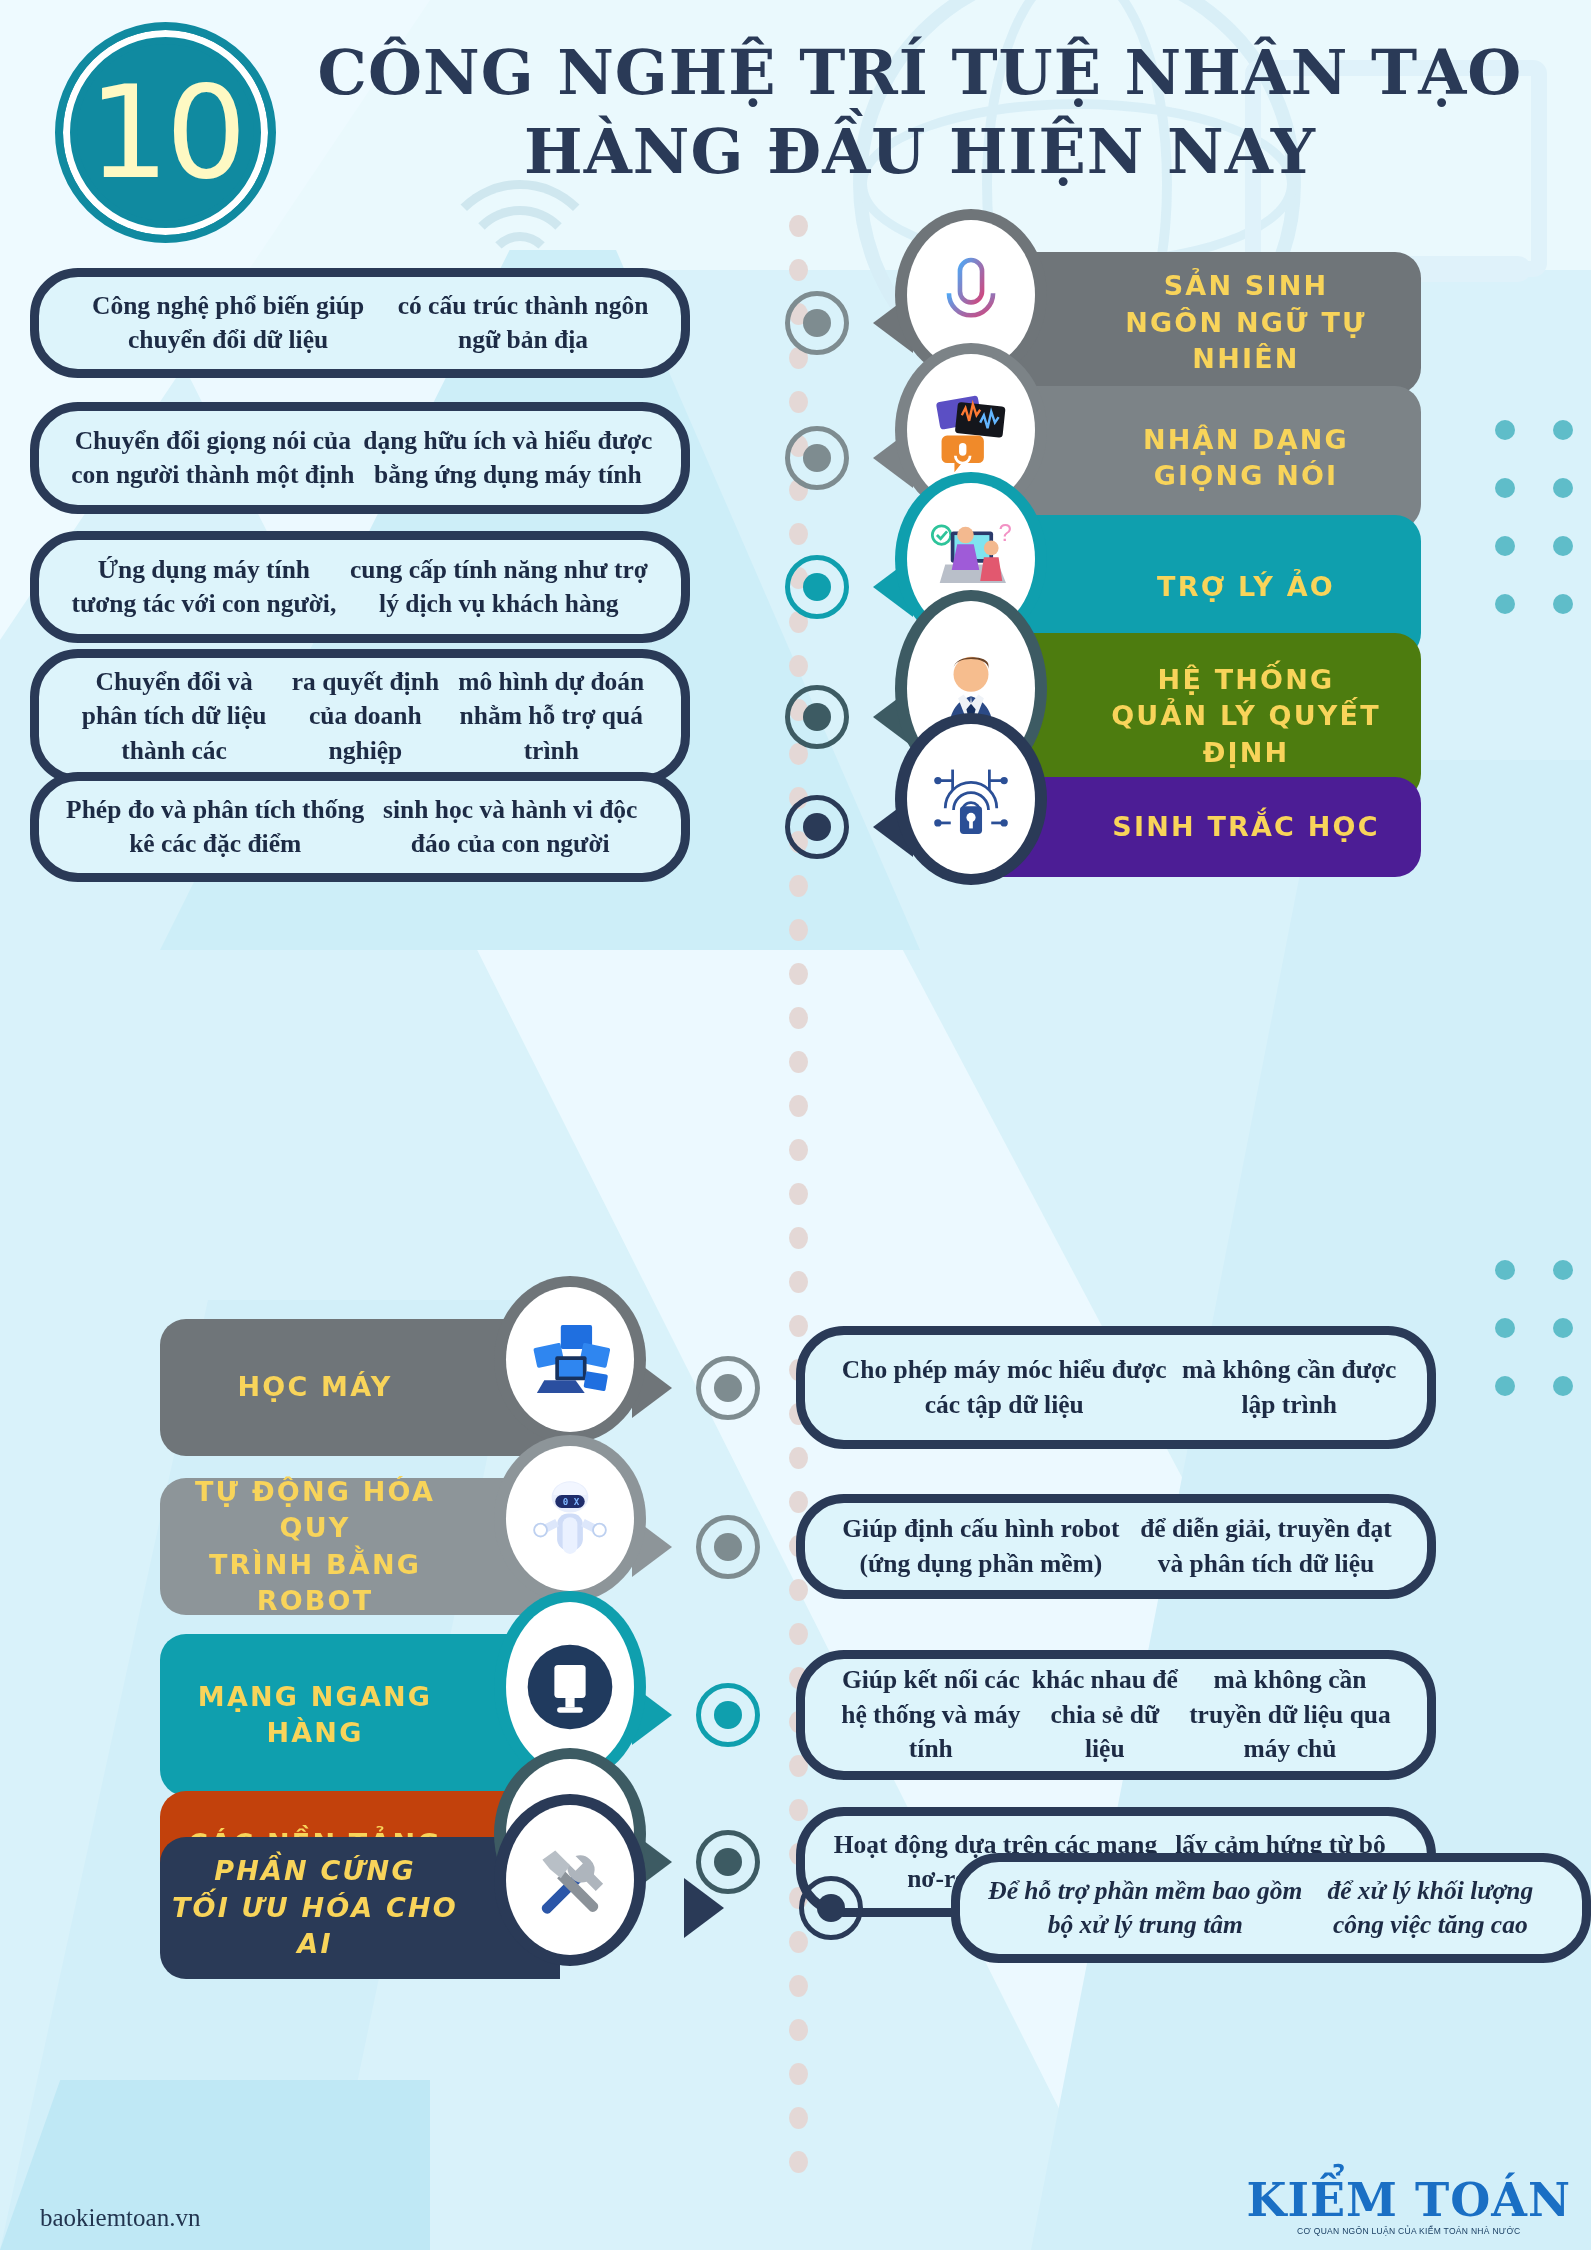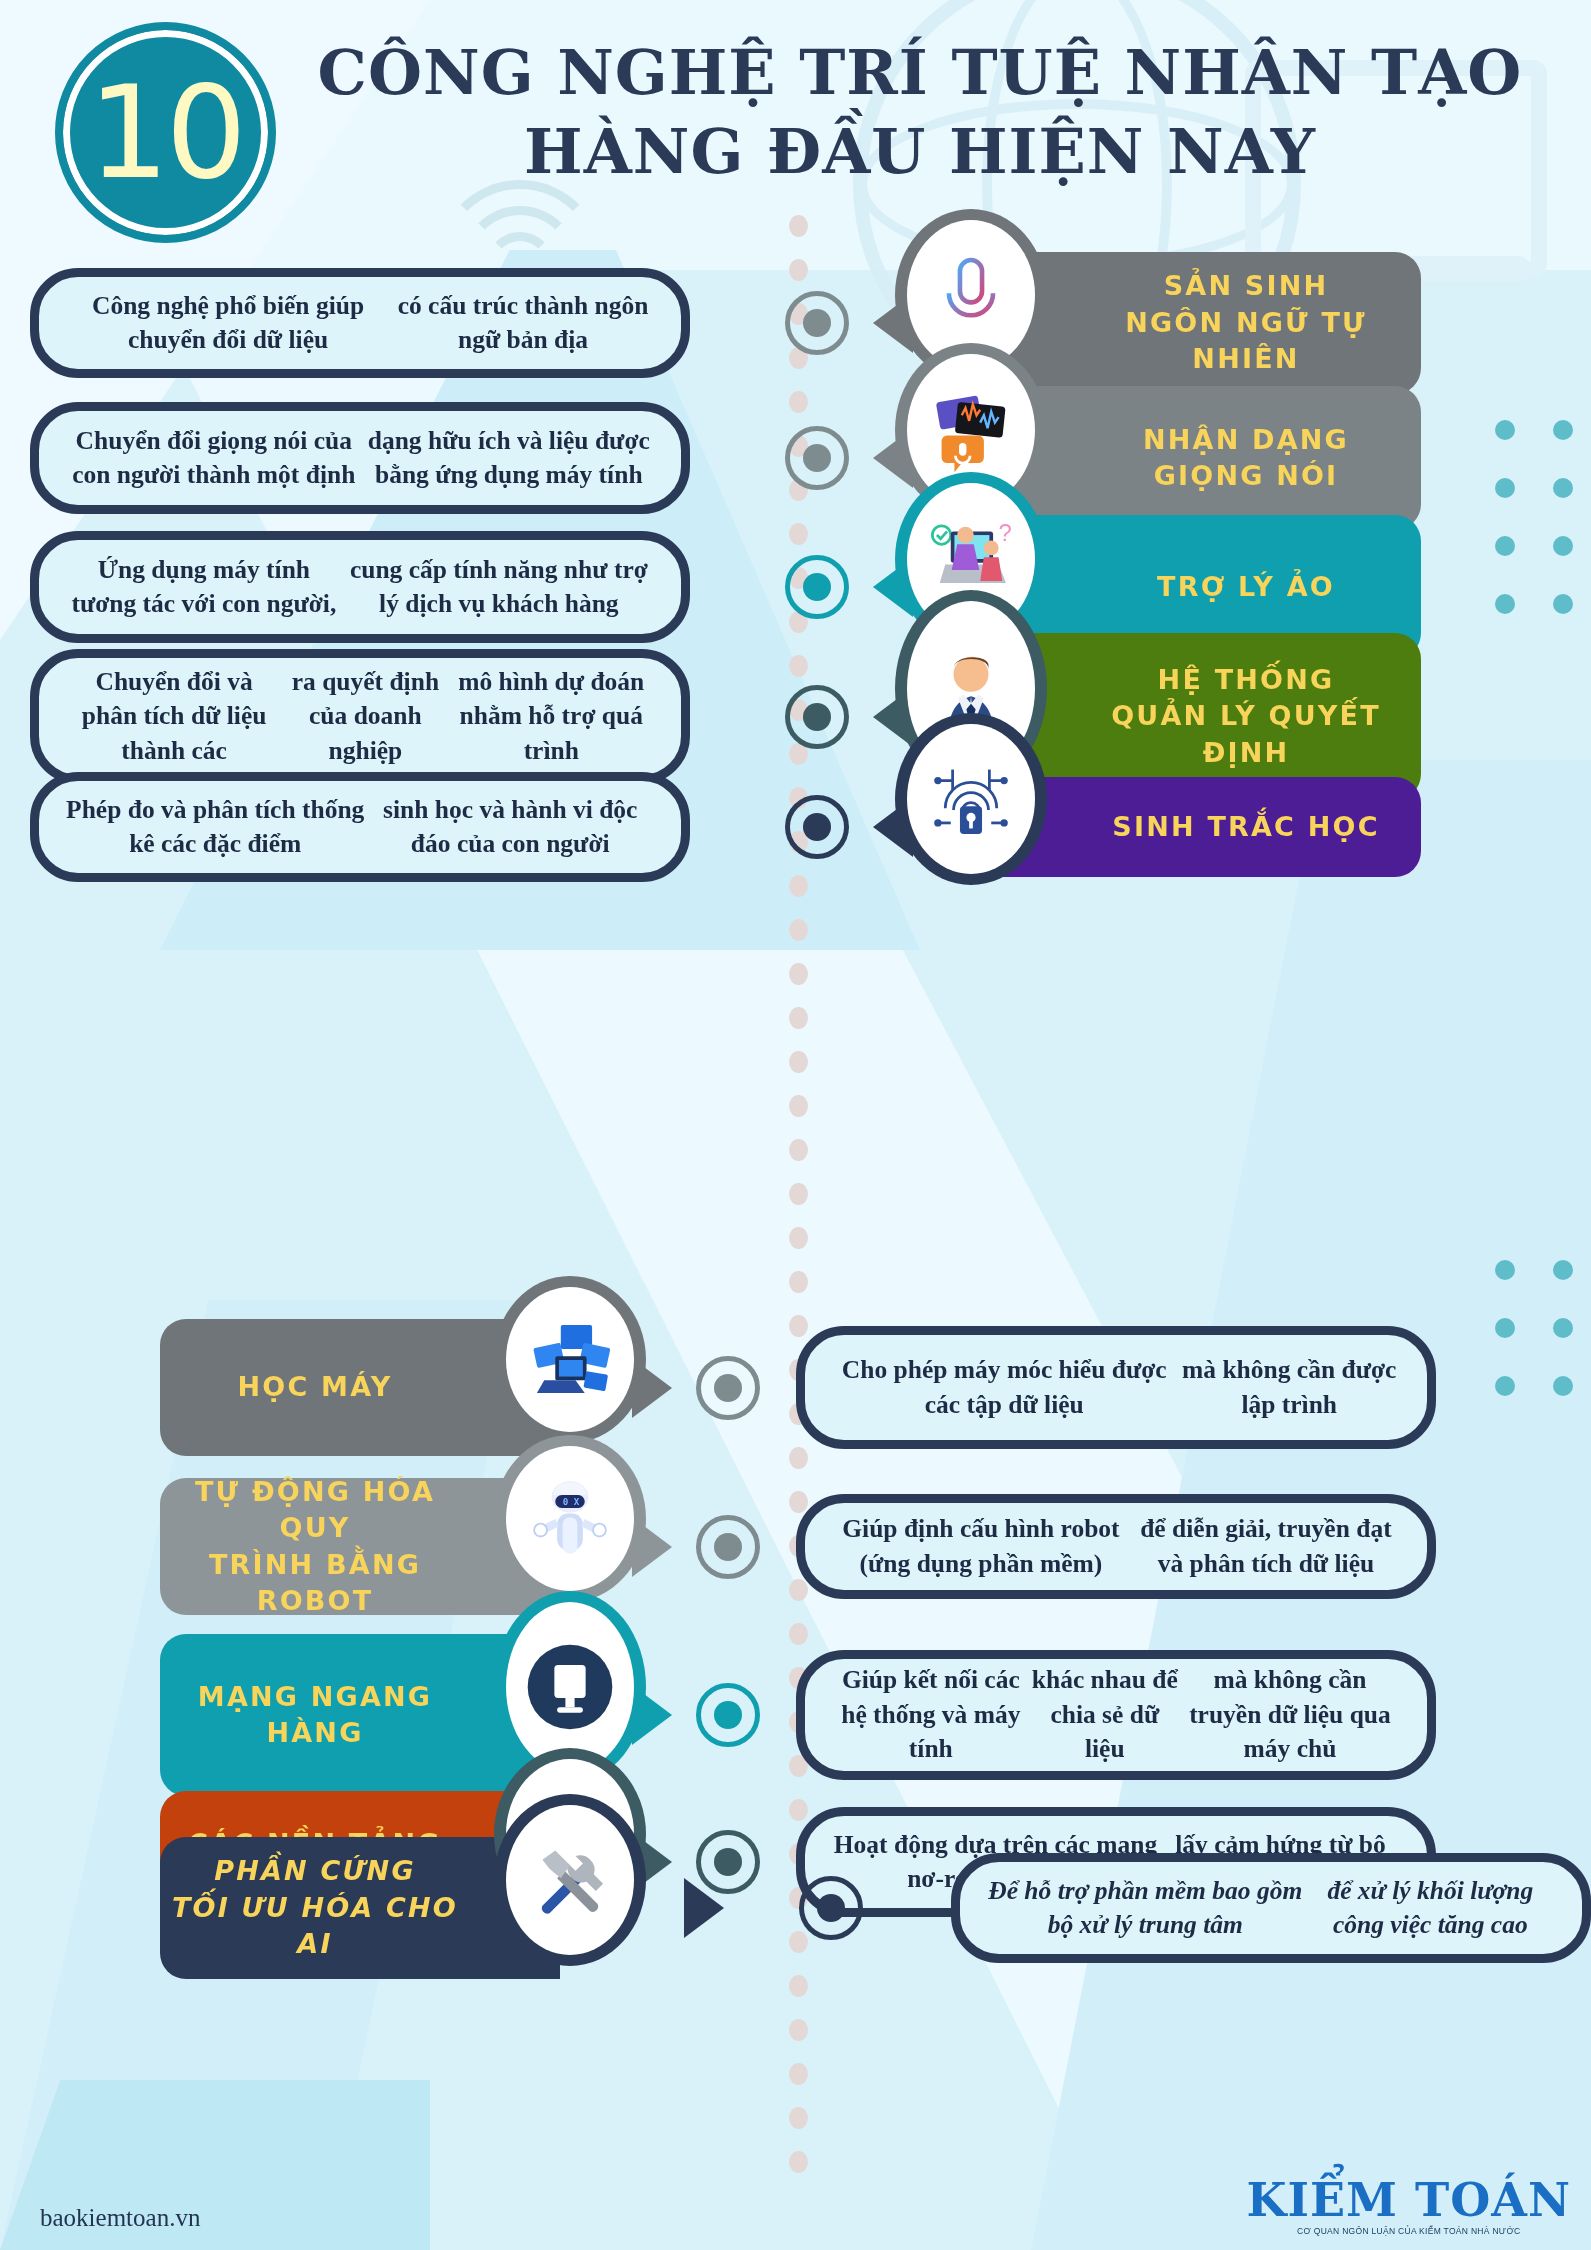--- a/index.html
+++ b/index.html
@@ -241,21 +241,21 @@
               </div>
             </div>
           </div>
         </div>
         <div style="width: 80px;"></div>
       </div>
       <div class="row" style="top: 402px; height: 112px; justify-content: flex-start;">
         <div style="margin-left: 30px;">
           <div class="desc" style="height: 112px; width: 660px;">
             <div>Chuyển đổi giọng nói của con người thành một định</div>
-            <div>dạng hữu ích và liệu được bằng ứng dụng máy tính</div>
+            <div>dạng hữu ích và hiểu được bằng ứng dụng máy tính</div>
           </div>
         </div>
         <div style="flex: 1 1 0%;"></div>
         <div class="node" style="border-color: rgb(126, 140, 144); margin-right: 0px;">
           <b style="background: rgb(126, 140, 144);"></b>
         </div>
         <div class="tri left" style="border-right-color: rgb(124, 131, 135); margin: 0px 8px 0px 24px;"></div>
         <div style="position: relative; display: flex; align-items: center; margin-right: 90px; margin-left: 60px;">
           <div class="cap" style="background: rgb(124, 131, 135); height: 168px; top: -12px; left: -64px; border-radius: 36px;"></div>
           <div class="pill" style="background: rgb(124, 131, 135); height: 144px; width: 440px; padding-left: 90px; box-sizing: border-box; border-radius: 0px 26px 26px 0px;">

